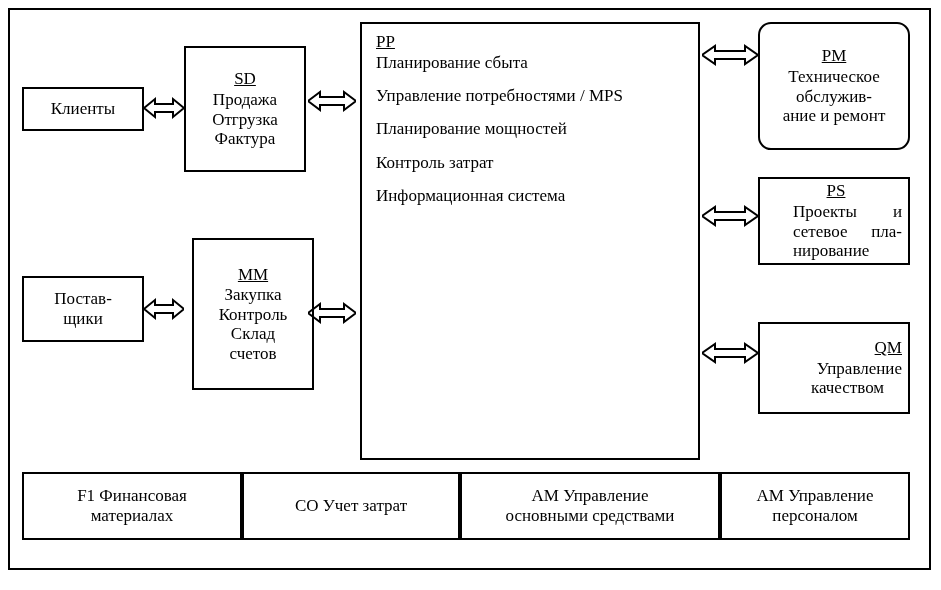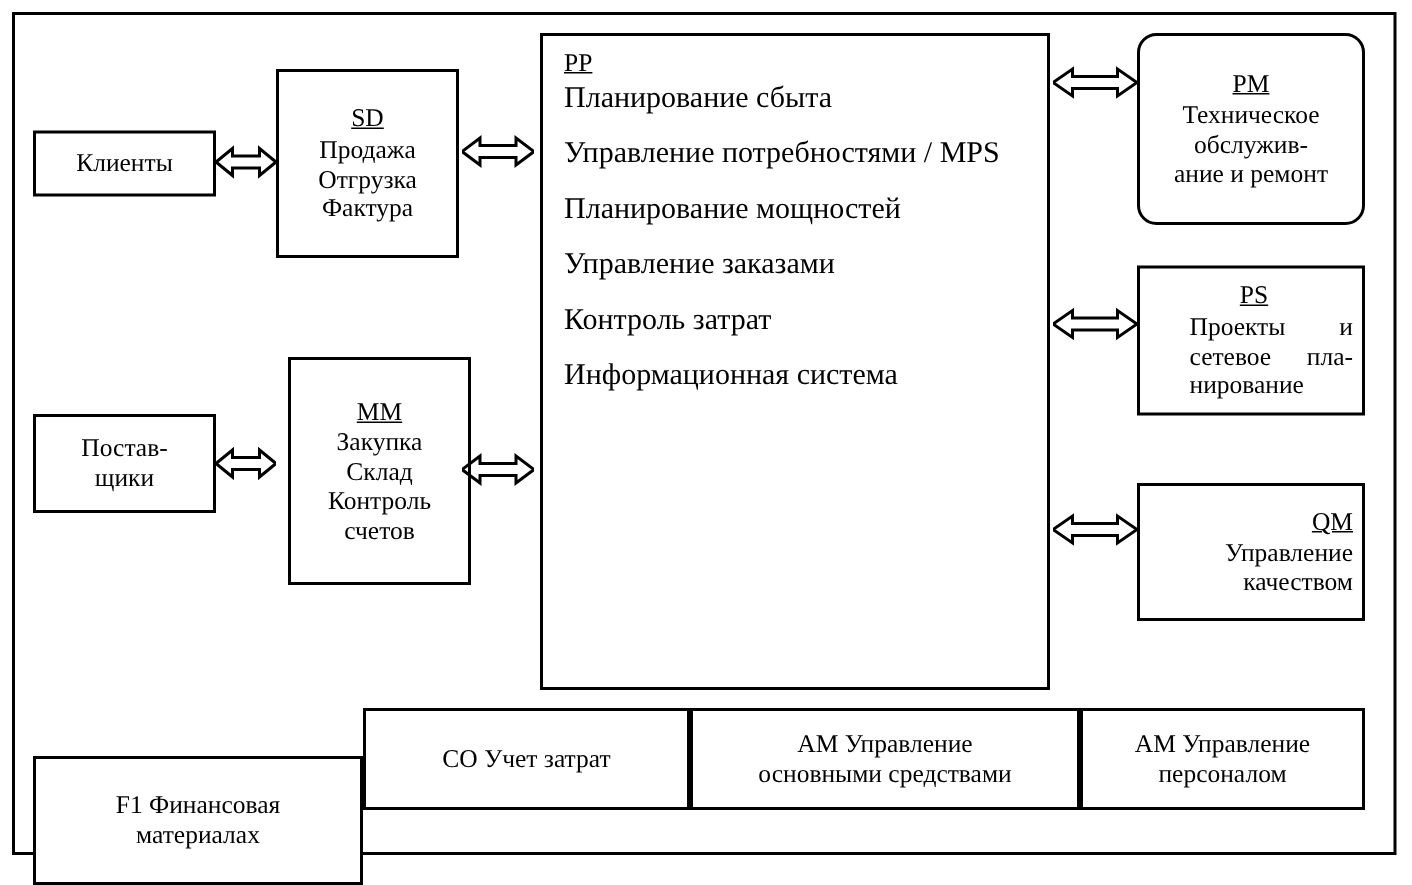--- a/index.html
+++ b/index.html
@@ -68,21 +68,21 @@
   #pp-box .title {
     text-align: left;
     display: inline-block;
     margin-left: 0;
   }
   #pp-box .title-wrap {
     text-align: left;
   }
   #pp-box .pp-item {
     text-align: left;
-    font-size: 20px;
+    font-size: 17px;
     margin-bottom: 13px;
     line-height: 1.2;
   }
   #pp-box .pp-item.justify {
     text-align: justify;
     text-align-last: left;
   }
 
   
   .bottom-box {
@@ -148,39 +148,38 @@
 
   <div class="arrow" style="left:144px; top:296px;">
     <svg width="40" height="26" viewBox="0 0 40 26">
       <polygon points="0,13 11,4 11,9 29,9 29,4 40,13 29,22 29,17 11,17 11,22" fill="none" stroke="#000" stroke-width="2"></polygon>
     </svg>
   </div>
 
   <div class="box" id="mm-box" style="left:192px; top:238px; width:122px; height:152px;">
     <div class="title">MM</div>
     <div class="line">Закупка</div>
+    <div class="line">Контроль</div>
     <div class="line">Склад</div>
-    <div class="line">Контроль</div>
     <div class="line">счетов</div>
   </div>
 
   <div class="arrow" style="left:308px; top:300px;">
     <svg width="48" height="26" viewBox="0 0 48 26">
       <polygon points="0,13 12,4 12,9 36,9 36,4 48,13 36,22 36,17 12,17 12,22" fill="none" stroke="#000" stroke-width="2"></polygon>
     </svg>
   </div>
 
   <div class="box" id="pp-box" style="left:360px; top:22px; width:340px; height:438px;">
     <div class="title-wrap">
       <span class="title">PP</span>
     </div>
     <div class="pp-item">Планирование сбыта</div>
     <div class="pp-item justify">Управление  потребностями  / MPS</div>
     <div class="pp-item">Планирование мощностей</div>
-    <div class="pp-item">Управление заказами</div>
     <div class="pp-item">Контроль затрат</div>
     <div class="pp-item">Информационная система</div>
   </div>
 
   <div class="arrow" style="left:702px; top:42px;">
     <svg width="56" height="26" viewBox="0 0 56 26">
       <polygon points="0,13 13,4 13,9 43,9 43,4 56,13 43,22 43,17 13,17 13,22" fill="none" stroke="#000" stroke-width="2"></polygon>
     </svg>
   </div>
 
@@ -190,40 +189,40 @@
     <div class="line">обслужив-</div>
     <div class="line">ание и ремонт</div>
   </div>
 
   <div class="arrow" style="left:702px; top:203px;">
     <svg width="56" height="26" viewBox="0 0 56 26">
       <polygon points="0,13 13,4 13,9 43,9 43,4 56,13 43,22 43,17 13,17 13,22" fill="none" stroke="#000" stroke-width="2"></polygon>
     </svg>
   </div>
 
-  <div class="box left-text" id="ps-box" style="left:758px; top:177px; width:152px; height:100px;">
+  <div class="box left-text" id="ps-box" style="left:758px; top:177px; width:152px; height:88px;">
     <div class="title" style="text-align:center;">PS</div>
     <div class="line justify-line">Проекты      и</div>
     <div class="line justify-line">сетевое  пла-</div>
     <div class="line" style="text-align:left;">нирование</div>
   </div>
 
   <div class="arrow" style="left:702px; top:340px;">
     <svg width="56" height="26" viewBox="0 0 56 26">
       <polygon points="0,13 13,4 13,9 43,9 43,4 56,13 43,22 43,17 13,17 13,22" fill="none" stroke="#000" stroke-width="2"></polygon>
     </svg>
   </div>
 
   <div class="box left-text" id="qm-box" style="left:758px; top:322px; width:152px; height:92px;">
     <div class="title" style="text-align:right;">QM</div>
     <div class="line" style="text-align:right;">Управление</div>
-    <div class="line" style="text-align:right;">качеством</div>
-  </div>
-
-  <div class="bottom-box" style="left:22px; top:472px; width:220px; height:86px;margin-top:32px;">
+    <div class="line" style="text-align:center;">качеством</div>
+  </div>
+
+  <div class="bottom-box" style="left:22px; top:472px; width:220px; height:68px;">
     <div>
       <div>F1 Финансовая</div>
       <div>материалах</div>
     </div>
   </div>
 
   <div class="bottom-box" style="left:242px; top:472px; width:218px; height:68px;">
     <div>
       <div>CO Учет затрат</div>
     </div>

